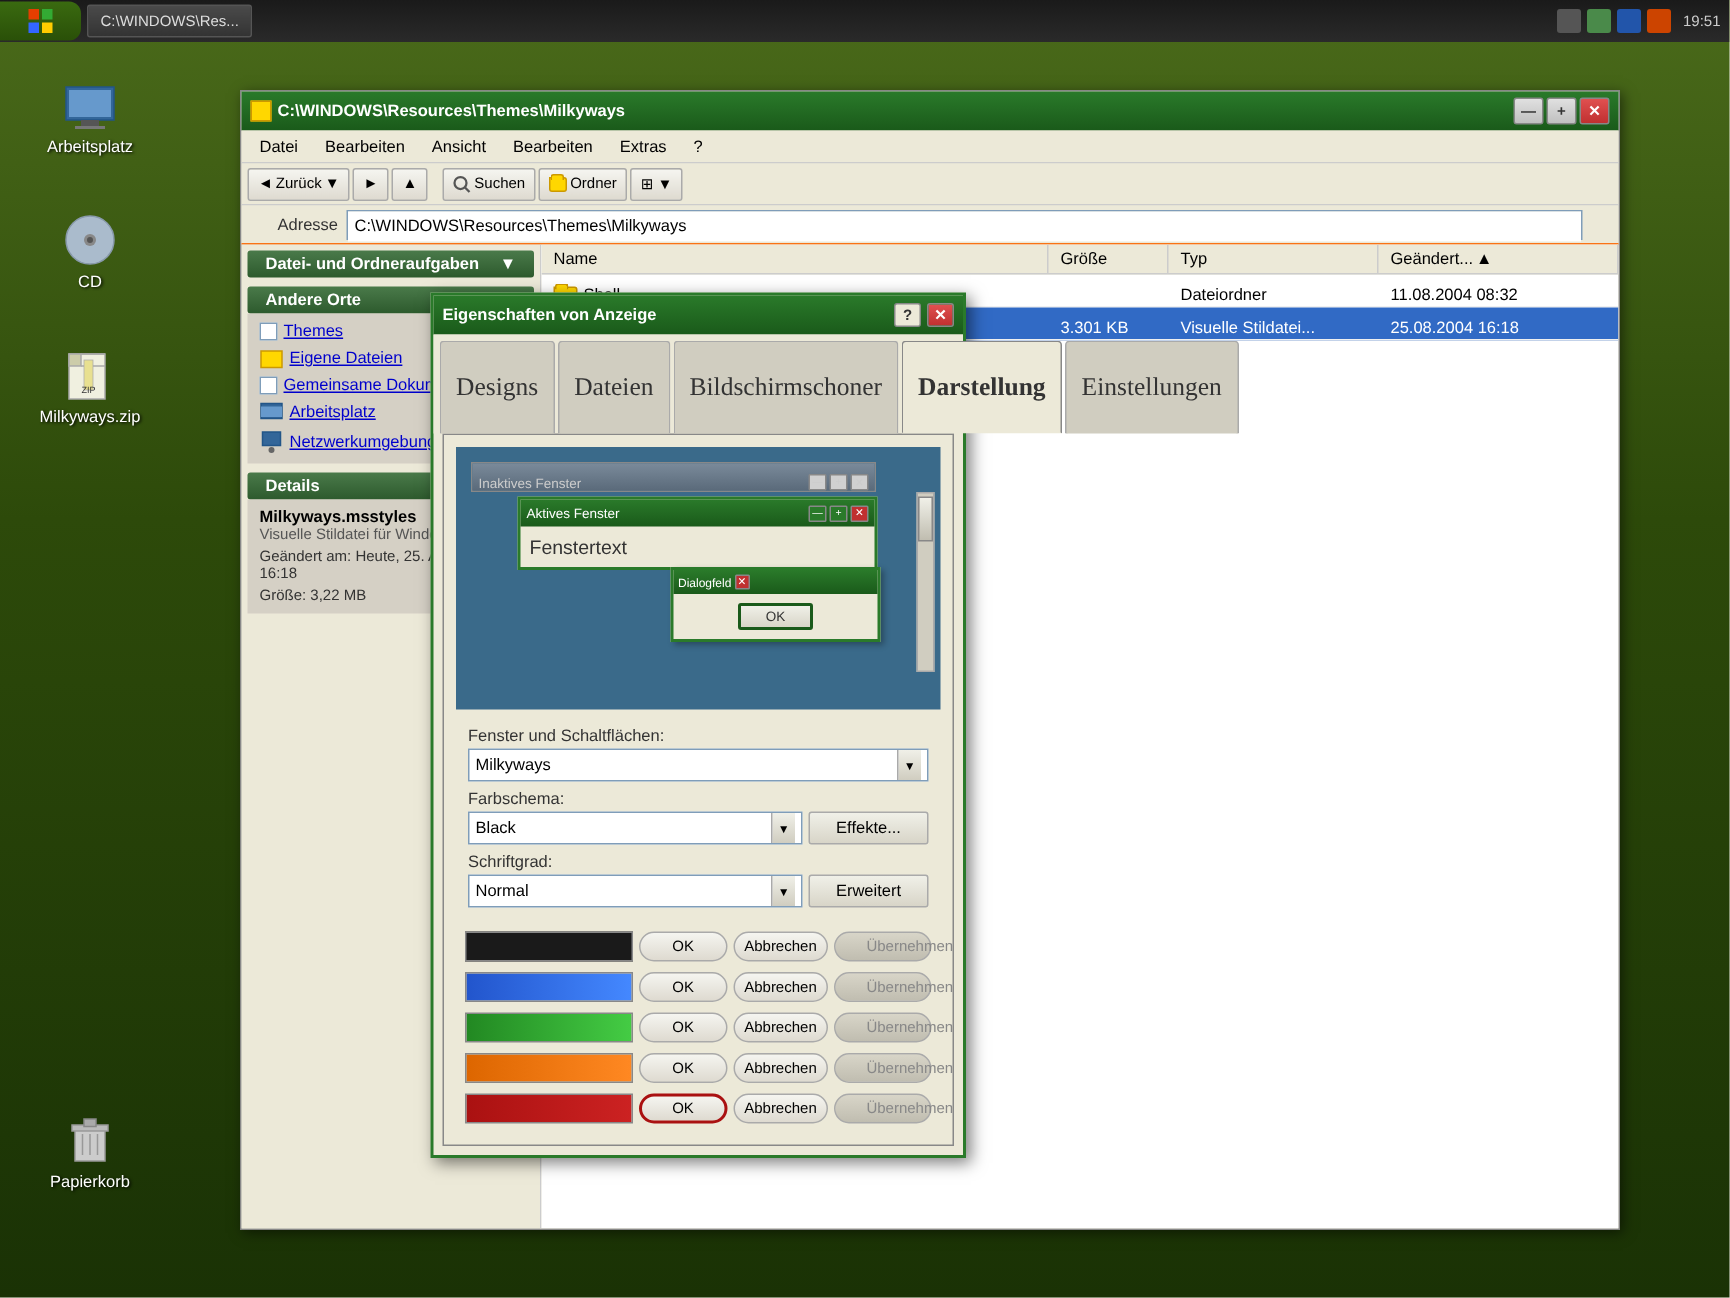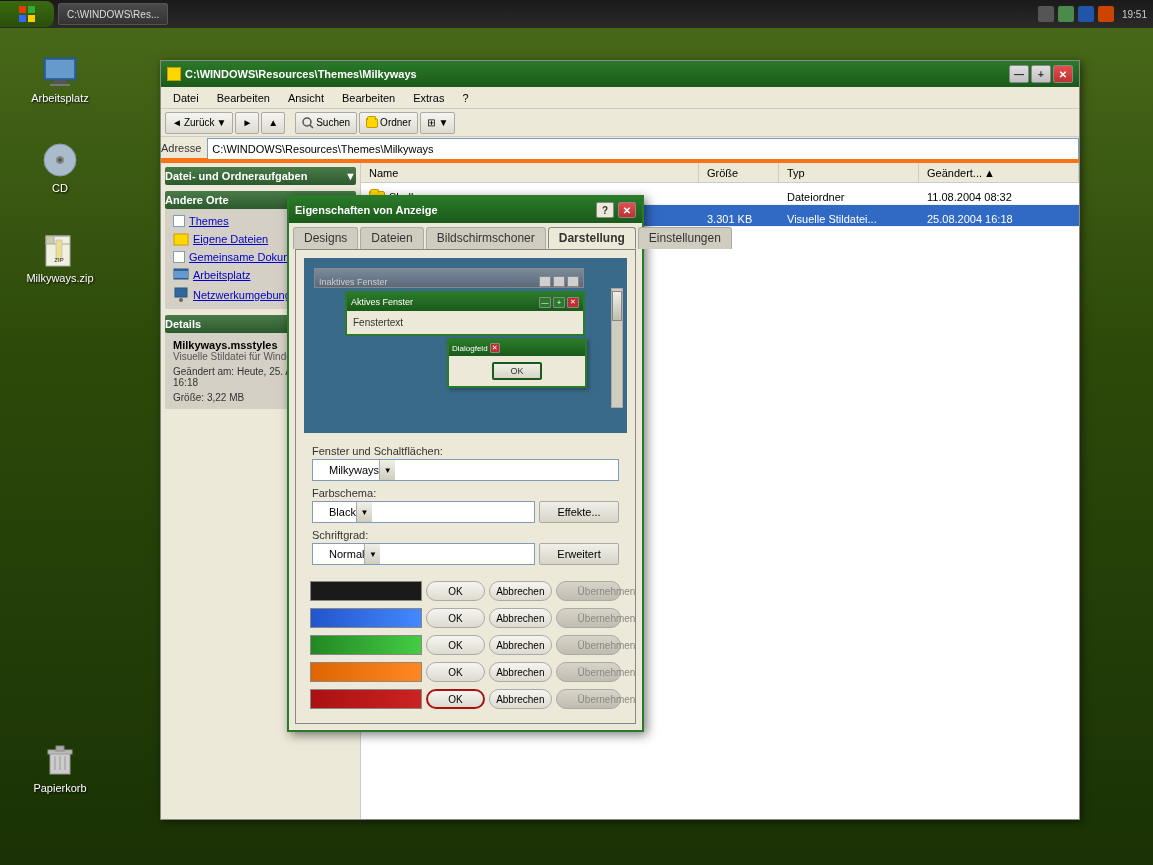--- a/index.html
+++ b/index.html
@@ -183,22 +183,22 @@
       display: flex;
       align-items: center;
       gap: 2px;
     }
 
     .win-addressbar {
       height: 26px;
       background: #ece9d8;
       display: flex;
       align-items: center;
-      padding: 0 0;
-      border-bottom: 5px solid #f97316;
+      padding: 0 24px;
+      border-bottom: 1px solid #f97316;
       gap: 6px;
     }
     .addr-label {
       font-size: 11px;
       color: #333;
     }
     .addr-input {
       flex: 1;
       height: 20px;
       border: 1px solid #7f9db9;
@@ -220,21 +220,21 @@
       border-right: 1px solid #ccc;
       overflow-y: auto;
       padding: 4px;
     }
     .panel-section {
       margin-bottom: 6px;
     }
     .panel-header {
       background: linear-gradient(180deg, #4a7a4a 0%, #2d5a2d 100%);
       color: white;
-      padding: 3px 0;
+      padding: 3px 12px;
       font-size: 11px;
       font-weight: bold;
       display: flex;
       align-items: center;
       justify-content: space-between;
       cursor: pointer;
       border-radius: 2px;
     }
     .panel-content {
       background: #d5d0c5;
@@ -384,28 +384,29 @@
       cursor: pointer;
     }
 
     .dialog-tabs {
       display: flex;
       padding: 4px 4px 0;
       gap: 2px;
       background: #ece9d8;
     }
     .dialog-tab {
-      padding: 3px 10px;
+      padding: 20px 10px;
       background: #d0cdc0;
       border: 1px solid #aaa;
       border-bottom: none;
       border-radius: 3px 3px 0 0;
-      font-size: 12px;
+      font-size: 17px;
       cursor: pointer;
       color: #333;
+      font-family: Liberation Serif, serif;
     }
     .dialog-tab.active {
       background: #ece9d8;
       border-color: #888;
       border-bottom: 1px solid #ece9d8;
       font-weight: bold;
       position: relative;
       z-index: 1;
     }
 
@@ -473,21 +474,21 @@
     }
     .active-title-text { flex:1; }
     .active-body {
       padding: 4px;
       font-size: 9px;
       color: #333;
       display: flex;
       gap: 6px;
     }
     .window-text-label {
-      font-size: 10px;
+      font-size: 13px;
       padding: 2px;
       text-align: center;
     }
 
     .dialog-box {
       position: absolute;
       top: 45px;
       left: 100px;
       width: 140px;
       background: #ece9d8;
@@ -556,25 +557,25 @@
       display: flex;
       align-items: center;
       margin-bottom: 6px;
       gap: 4px;
     }
     .dropdown {
       flex: 1;
       height: 22px;
       background: white;
       border: 1px solid #7f9db9;
-      padding: 0 16px;
-      font-size: 11px;
-      display: flex;
-      align-items: center;
-      justify-content: flex-start;
+      padding: 0 4px;
+      font-size: 11px;
+      display: flex;
+      align-items: center;
+      justify-content: space-between;
       cursor: pointer;
     }
     .dropdown-arrow {
       width: 16px;
       height: 20px;
       background: linear-gradient(180deg, #f0f0e8 0%, #d0cdc0 100%);
       border-left: 1px solid #aaa;
       display: flex;
       align-items: center;
       justify-content: center;

